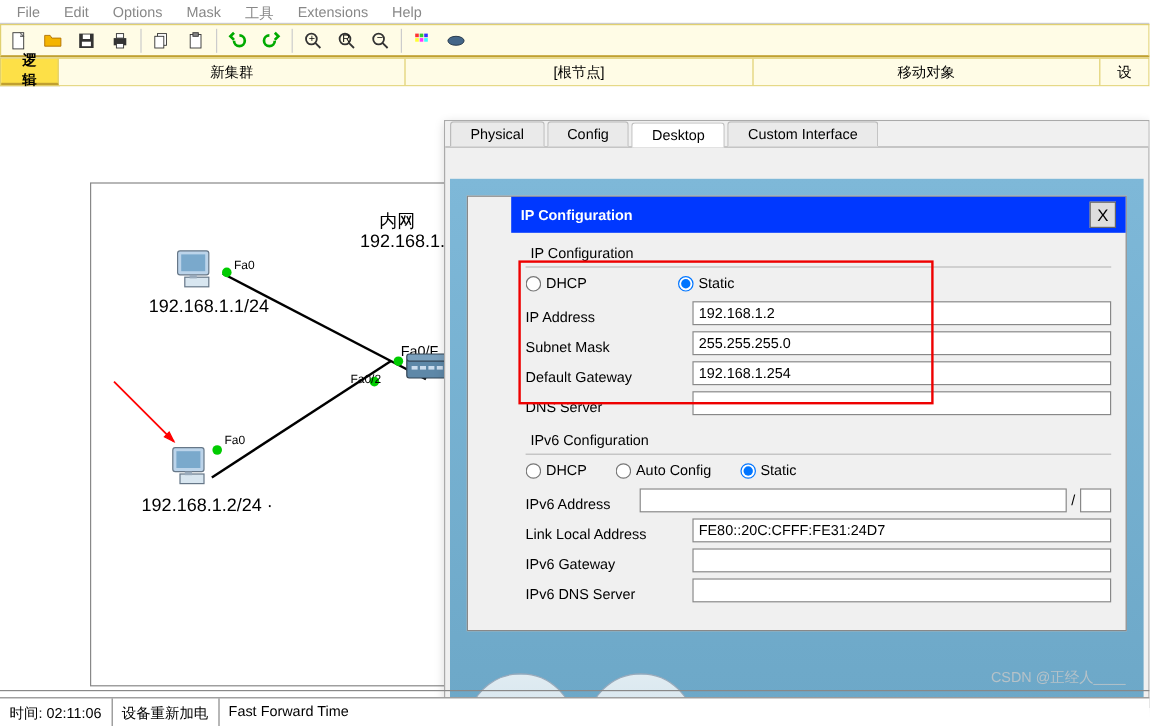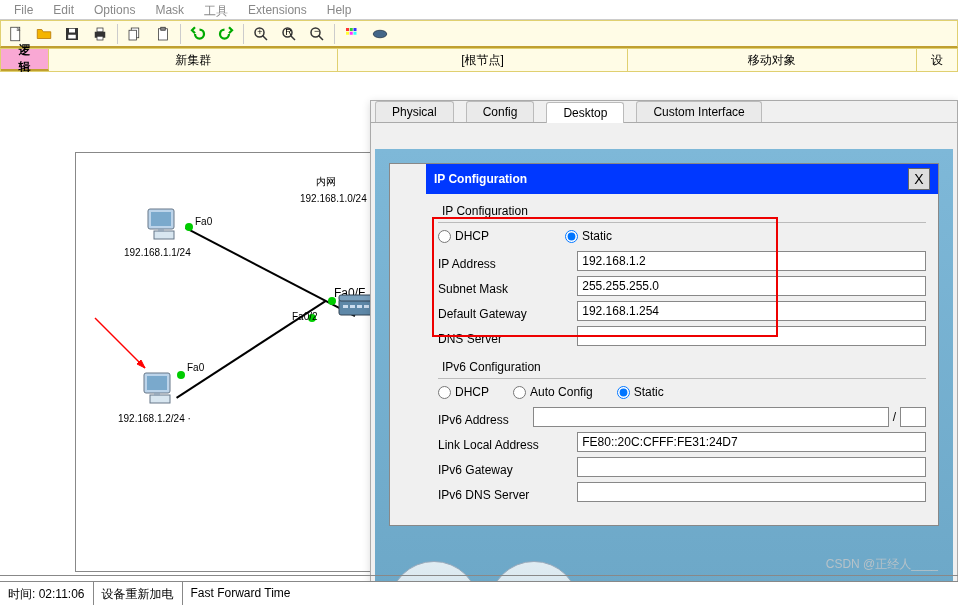--- a/index.html
+++ b/index.html
@@ -8,43 +8,43 @@
 .menubar { height: 20px; display: flex; border-bottom: 1px solid #ccc; padding: 2px 4px; color: #888; }
 .menubar span { padding: 1px 10px; cursor: default; }
 
 .toolbar { height: 28px; background: #fffce6; border: 1px solid #e0d070; border-bottom: 2px solid #c0a030; display: flex; align-items: center; padding: 2px; gap: 2px; }
 .tool-btn { width: 26px; height: 22px; display: flex; align-items: center; justify-content: center; cursor: pointer; }
 .tool-btn svg { width: 18px; height: 18px; }
 .tool-sep { width: 1px; height: 20px; background: #ccc; margin: 0 2px; }
 
 .tabbar { height: 24px; background: #fffce6; border: 1px solid #e0d070; display: flex; align-items: stretch; }
 .tabbar .tab { padding: 3px 20px; border-right: 1px solid #e0d070; cursor: pointer; display: flex; align-items: center; justify-content: center; }
-.tabbar .tab.active { background: #f9a8d4; font-weight: bold; border-bottom: 2px solid #c0a030; }
+.tabbar .tab.active { background: #fde047; font-weight: bold; border-bottom: 2px solid #c0a030; }
 .tabbar .stretch { flex: 1; text-align: center; border-right: 1px solid #e0d070; display: flex; align-items: center; justify-content: center; }
 
 .sidebar { position: absolute; left: 0; top: 72px; width: 50px; height: 60px; background: #fffce6; border: 1px solid #c0a030; border-radius: 0 0 10px 10px; display: flex; align-items: center; justify-content: center; }
 .sidebar svg { width: 36px; height: 36px; }
 
 .canvas { position: absolute; left: 0; top: 72px; right: 0; bottom: 30px; background: #fff; }
 .workspace { position: absolute; left: 75px; top: 80px; width: 500px; height: 420px; border: 1px solid #888; }
 
-.dev-label { position: absolute; font-size: 10px; text-align: center; white-space: nowrap; }
+.dev-label { position: absolute; font-size: 15px; text-align: center; white-space: nowrap; }
 .wire { position: absolute; background: #000; transform-origin: 0 0; height: 2px; }
 .port-dot { position: absolute; width: 8px; height: 8px; border-radius: 50%; background: #0c0; }
 .port-lbl { position: absolute; font-size: 10px; }
 
 .arrow { position: absolute; stroke: red; fill: red; }
 
 
 .pcwin { position: absolute; left: 370px; top: 100px; width: 588px; height: 490px; background: #f0f0f0; border: 1px solid #aaa; box-shadow: 0 2px 8px rgba(0,0,0,0.15); }
 .pcwin-title { height: 26px; display: flex; align-items: center; padding: 0 6px; gap: 6px; color: #555; }
 .pcwin-title .spacer { flex: 1; }
 .pcwin-title .winbtn { width: 30px; text-align: center; color: #888; cursor: pointer; font-size: 14px; }
 .pcwin-tabs { height: 22px; display: flex; padding: 0 4px; border-bottom: 1px solid #aaa; background: #f0f0f0; }
-.pcwin-tabs .ptab { padding: 3px 16px; border: 1px solid #bbb; border-bottom: none; background: #eaeaea; margin-right: 12px; cursor: pointer; border-radius: 3px 3px 0 0; }
+.pcwin-tabs .ptab { padding: 3px 16px; border: 1px solid #bbb; border-bottom: none; background: #eaeaea; margin-right: 2px; cursor: pointer; border-radius: 3px 3px 0 0; }
 .pcwin-tabs .ptab.active { background: #fff; position: relative; top: 1px; }
 
 .desktop-body { position: absolute; top: 48px; left: 4px; right: 4px; bottom: 4px; background: linear-gradient(#7eb8d8,#6da8c8); padding: 14px 14px; }
 .ipcfg-panel { background: #f0f0f0; border: 1px solid #888; padding-left: 36px; }
 .ipcfg-header { background: #0038ff; color: #fff; font: bold 18px Arial; padding: 4px 8px; display: flex; align-items: center; }
 .ipcfg-header .x { margin-left: auto; width: 22px; height: 22px; background: #ddd; color: #000; border: 1px solid #666; text-align: center; line-height: 20px; cursor: pointer; font-weight: normal; font-size: 14px; }
 .ipcfg-body { padding: 8px 12px 18px 12px; }
 .fieldset-label { font-size: 12px; margin: 2px 0 4px 4px; }
 .row { display: flex; align-items: flex-end; margin: 5px 0; }
 .row .lbl { width: 148px; }

